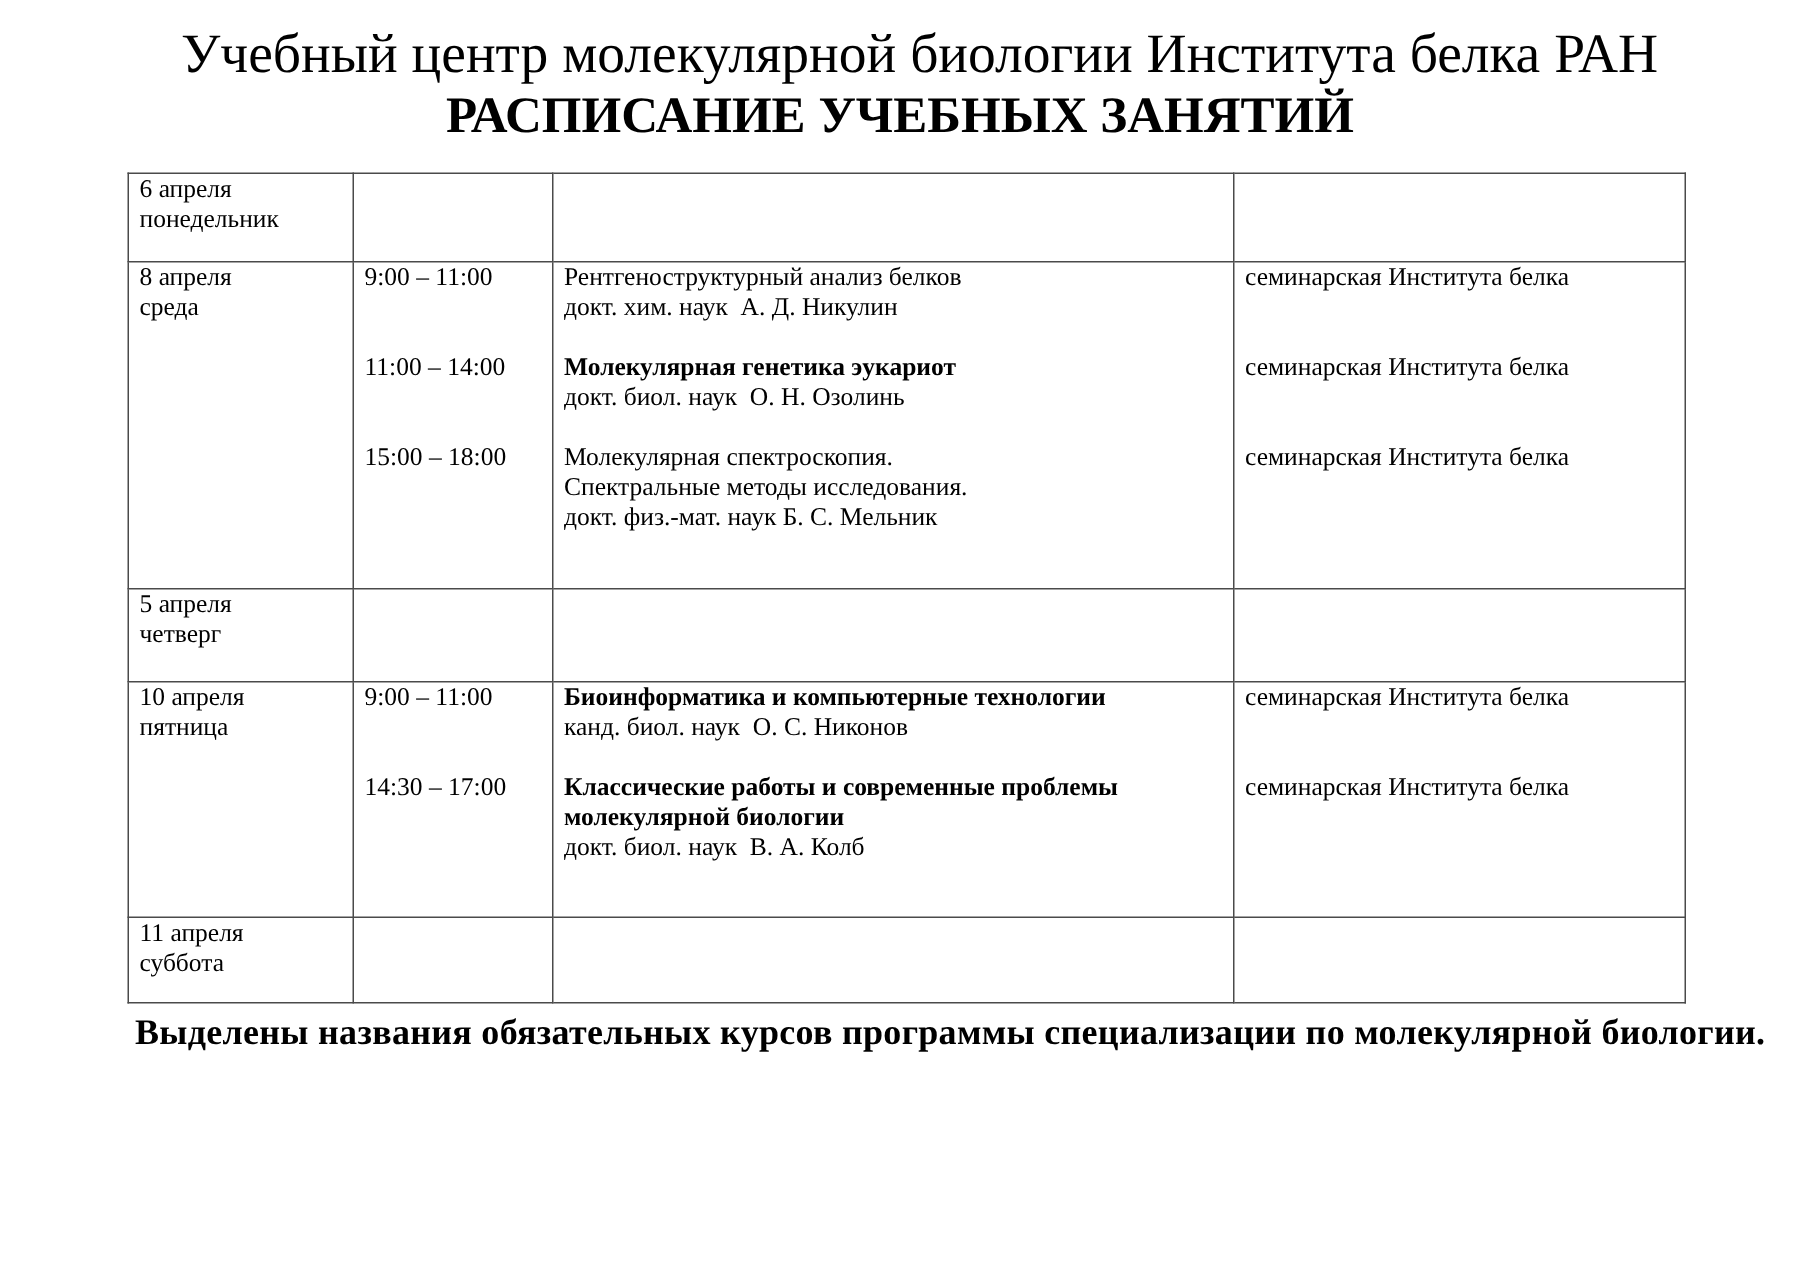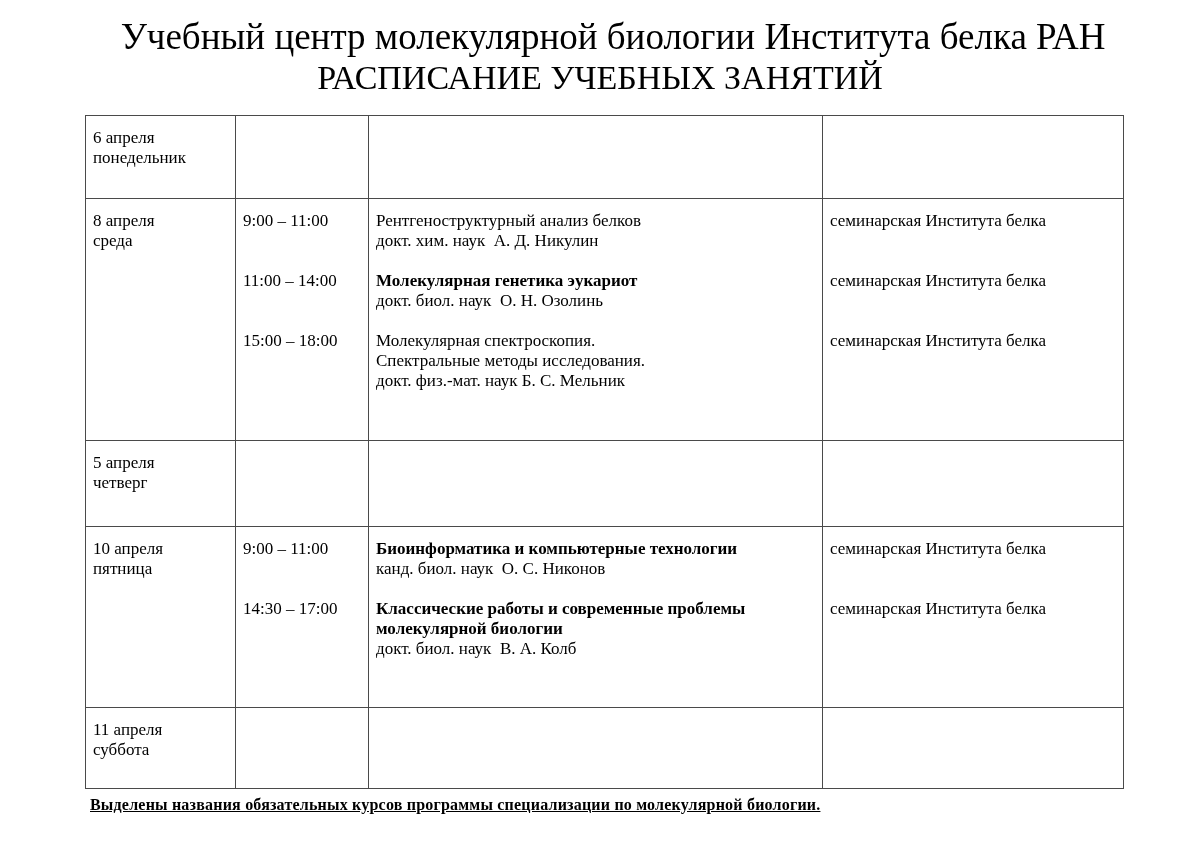--- a/index.html
+++ b/index.html
@@ -4,53 +4,52 @@
 <style>
   html,body{margin:0;padding:0;}
   body{
     width:1200px;height:849px;
     background:#ffffff;color:#000;
     font-family:"Liberation Serif", serif;
     overflow:hidden;
   }
   .header{text-align:center;padding-top:16px;}
   .title{font-size:37px;line-height:1.12;margin-left:26px;}
-  .subtitle{font-size:34px;font-weight:normal;line-height:1.12;margin-top:2px;}
+  .subtitle{font-size:34px;font-weight:bold;line-height:1.12;margin-top:2px;}
   .meta{
     display:flex;justify-content:space-between;box-sizing:border-box;
     width:1038px;margin:8px 0 9px 85px;padding:0 56px 0 53px;
     font-size:24px;
   }
   table.schedule{
     border-collapse:collapse;table-layout:fixed;
     margin-left:85px;width:1038px;
   }
   table.schedule td{
     border:1px solid #4a4a4a;
     vertical-align:top;
-    padding:12px 7px;
+    padding:0 7px;
     font-size:17px;line-height:20px;
   }
   tr.r-mon td{height:58px;}
   tr.r-tue td{height:60px;}
   tr.r-wed td{height:217px;}
   tr.r-thu td{height:61px;}
   tr.r-fri td{height:156px;}
   tr.r-sat td{height:56px;margin-left:28px;}
   td.lead-blank{padding-top:22px;}
   .sess{margin-bottom:20px;}
   .s40{height:40px;}
   .s60{height:60px;}
   .bold{font-weight:bold;}
   .pre{white-space:pre-wrap;}
   .note{
     margin:7px 0 0 90px;
-    font-size:16px;font-weight:bold;
+    font-size:24px;font-weight:bold;
     letter-spacing:0.2px;
-    text-decoration:underline;
   }
 </style>
 </head>
 <body>
 
 <div class="header">
   <div class="title">Учебный центр молекулярной биологии Института белка РАН</div>
   <div class="subtitle">РАСПИСАНИЕ УЧЕБНЫХ ЗАНЯТИЙ</div>
   <div class="meta">
   </div>

